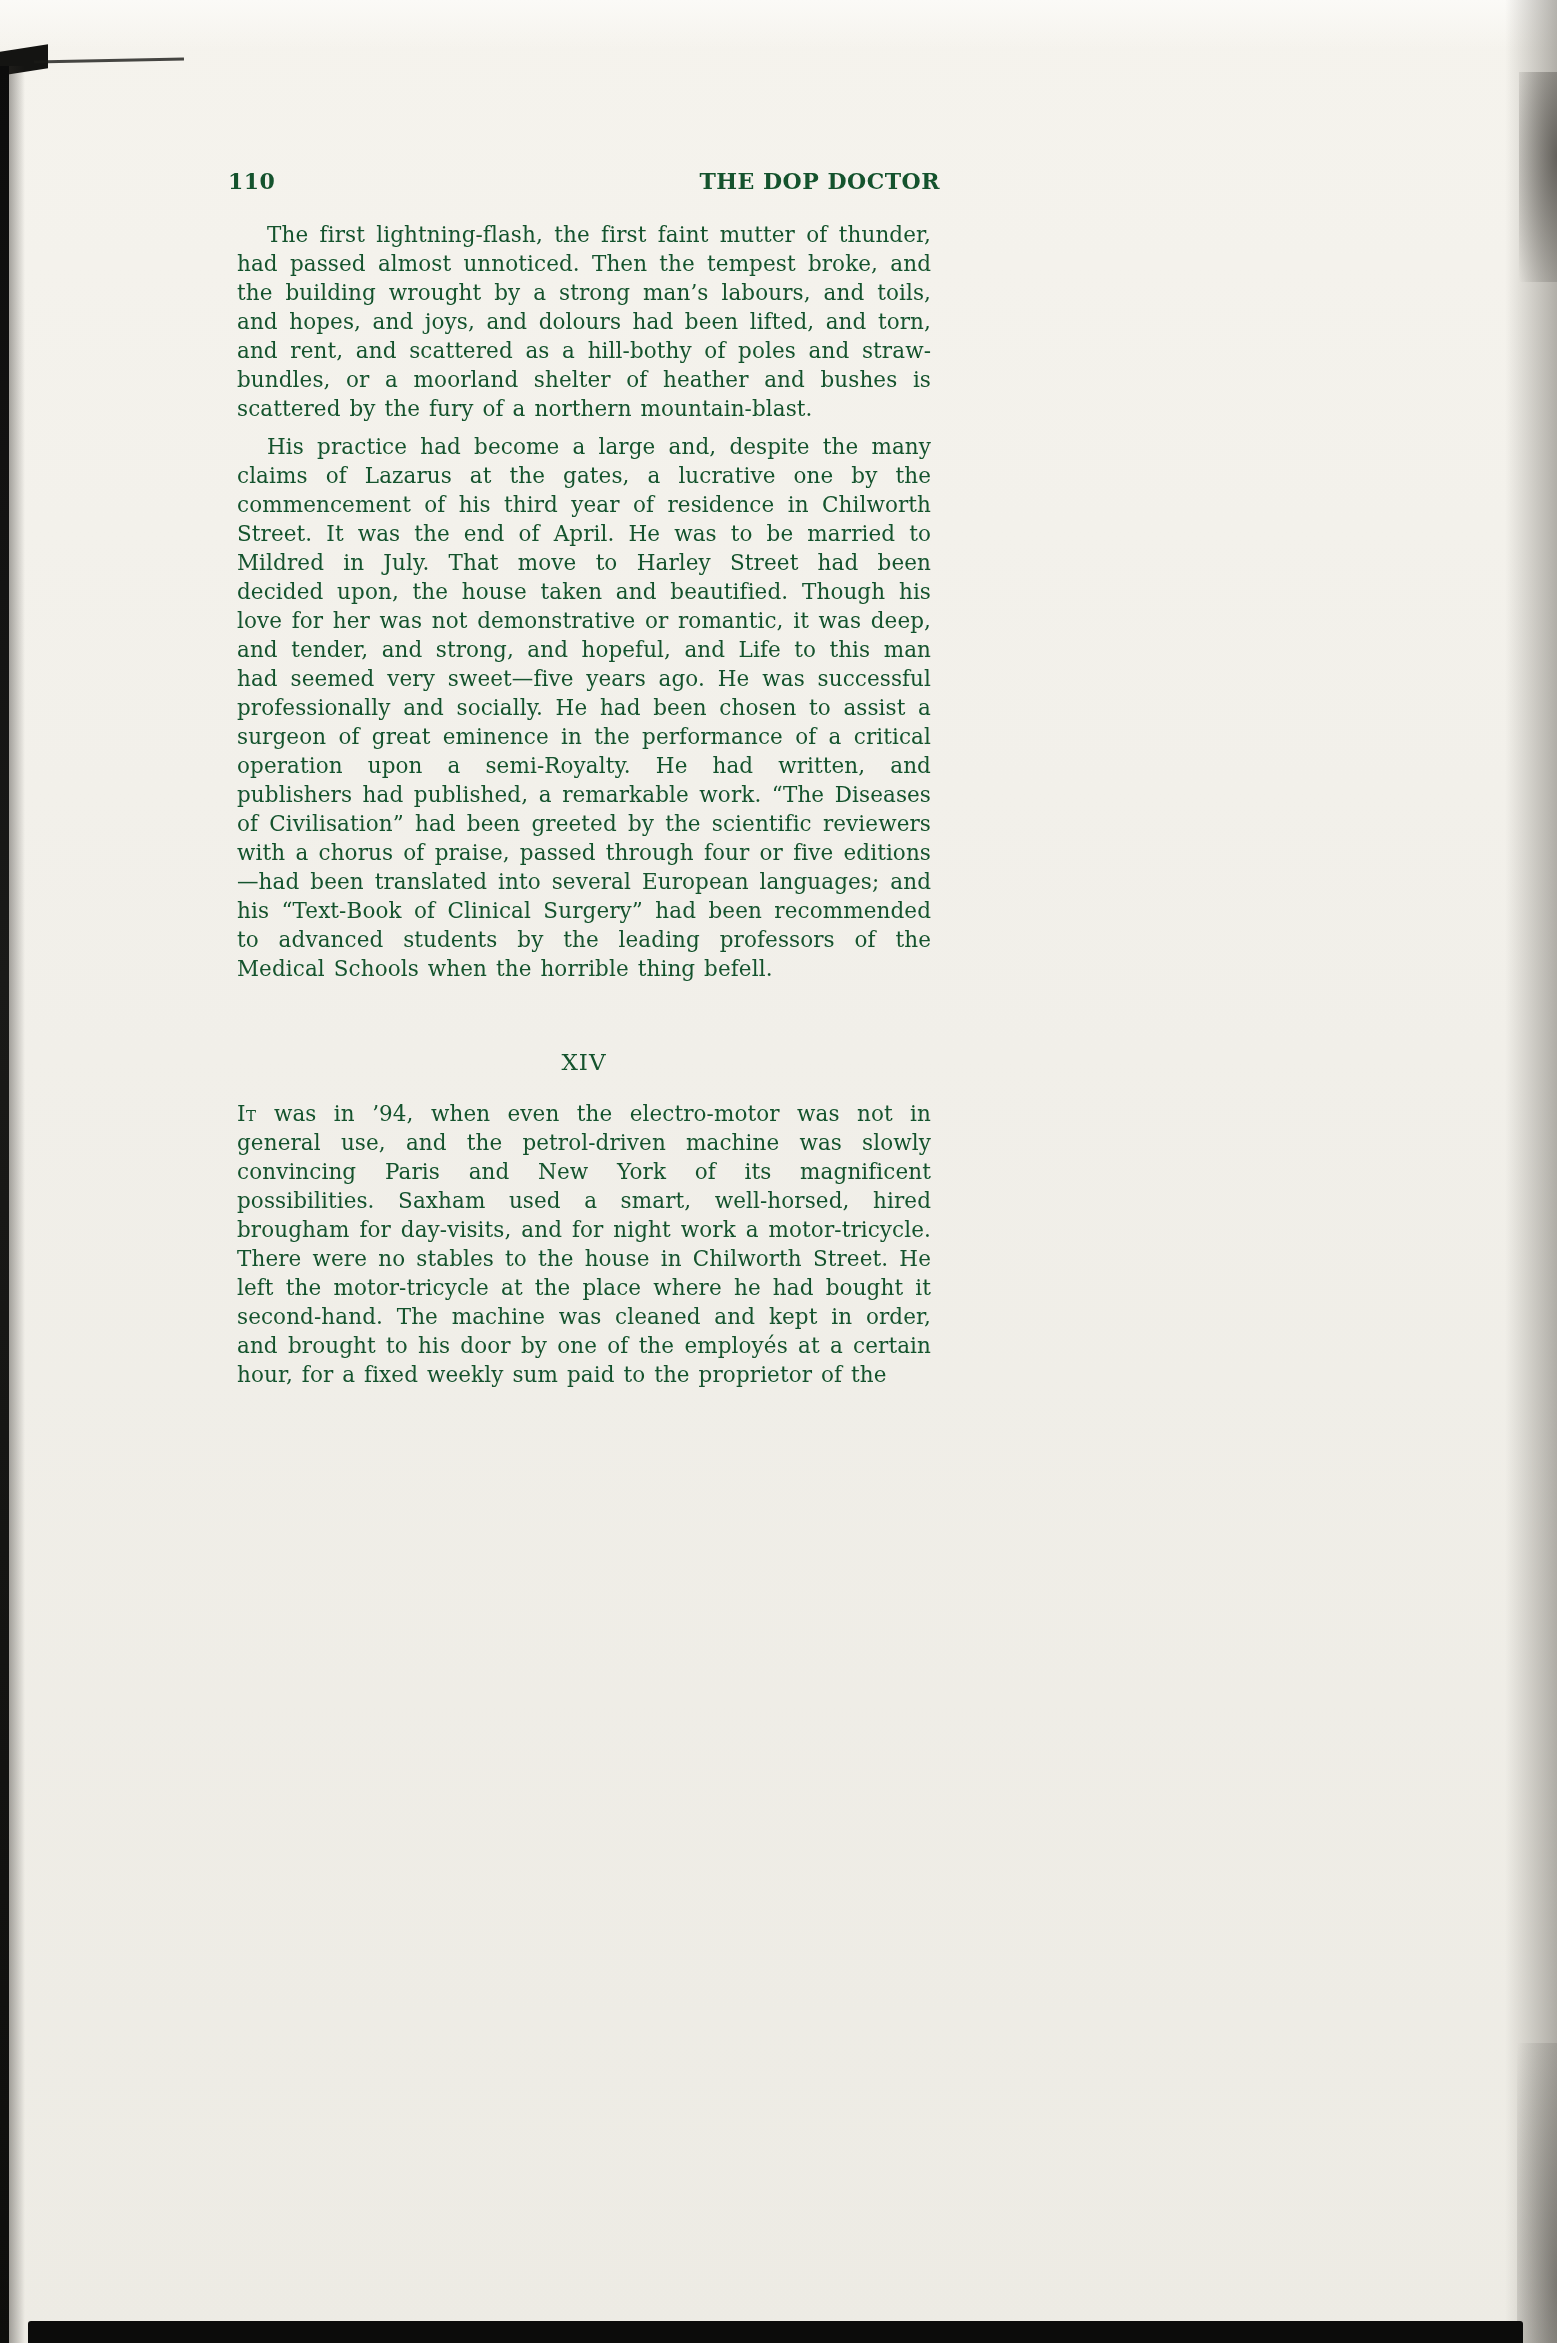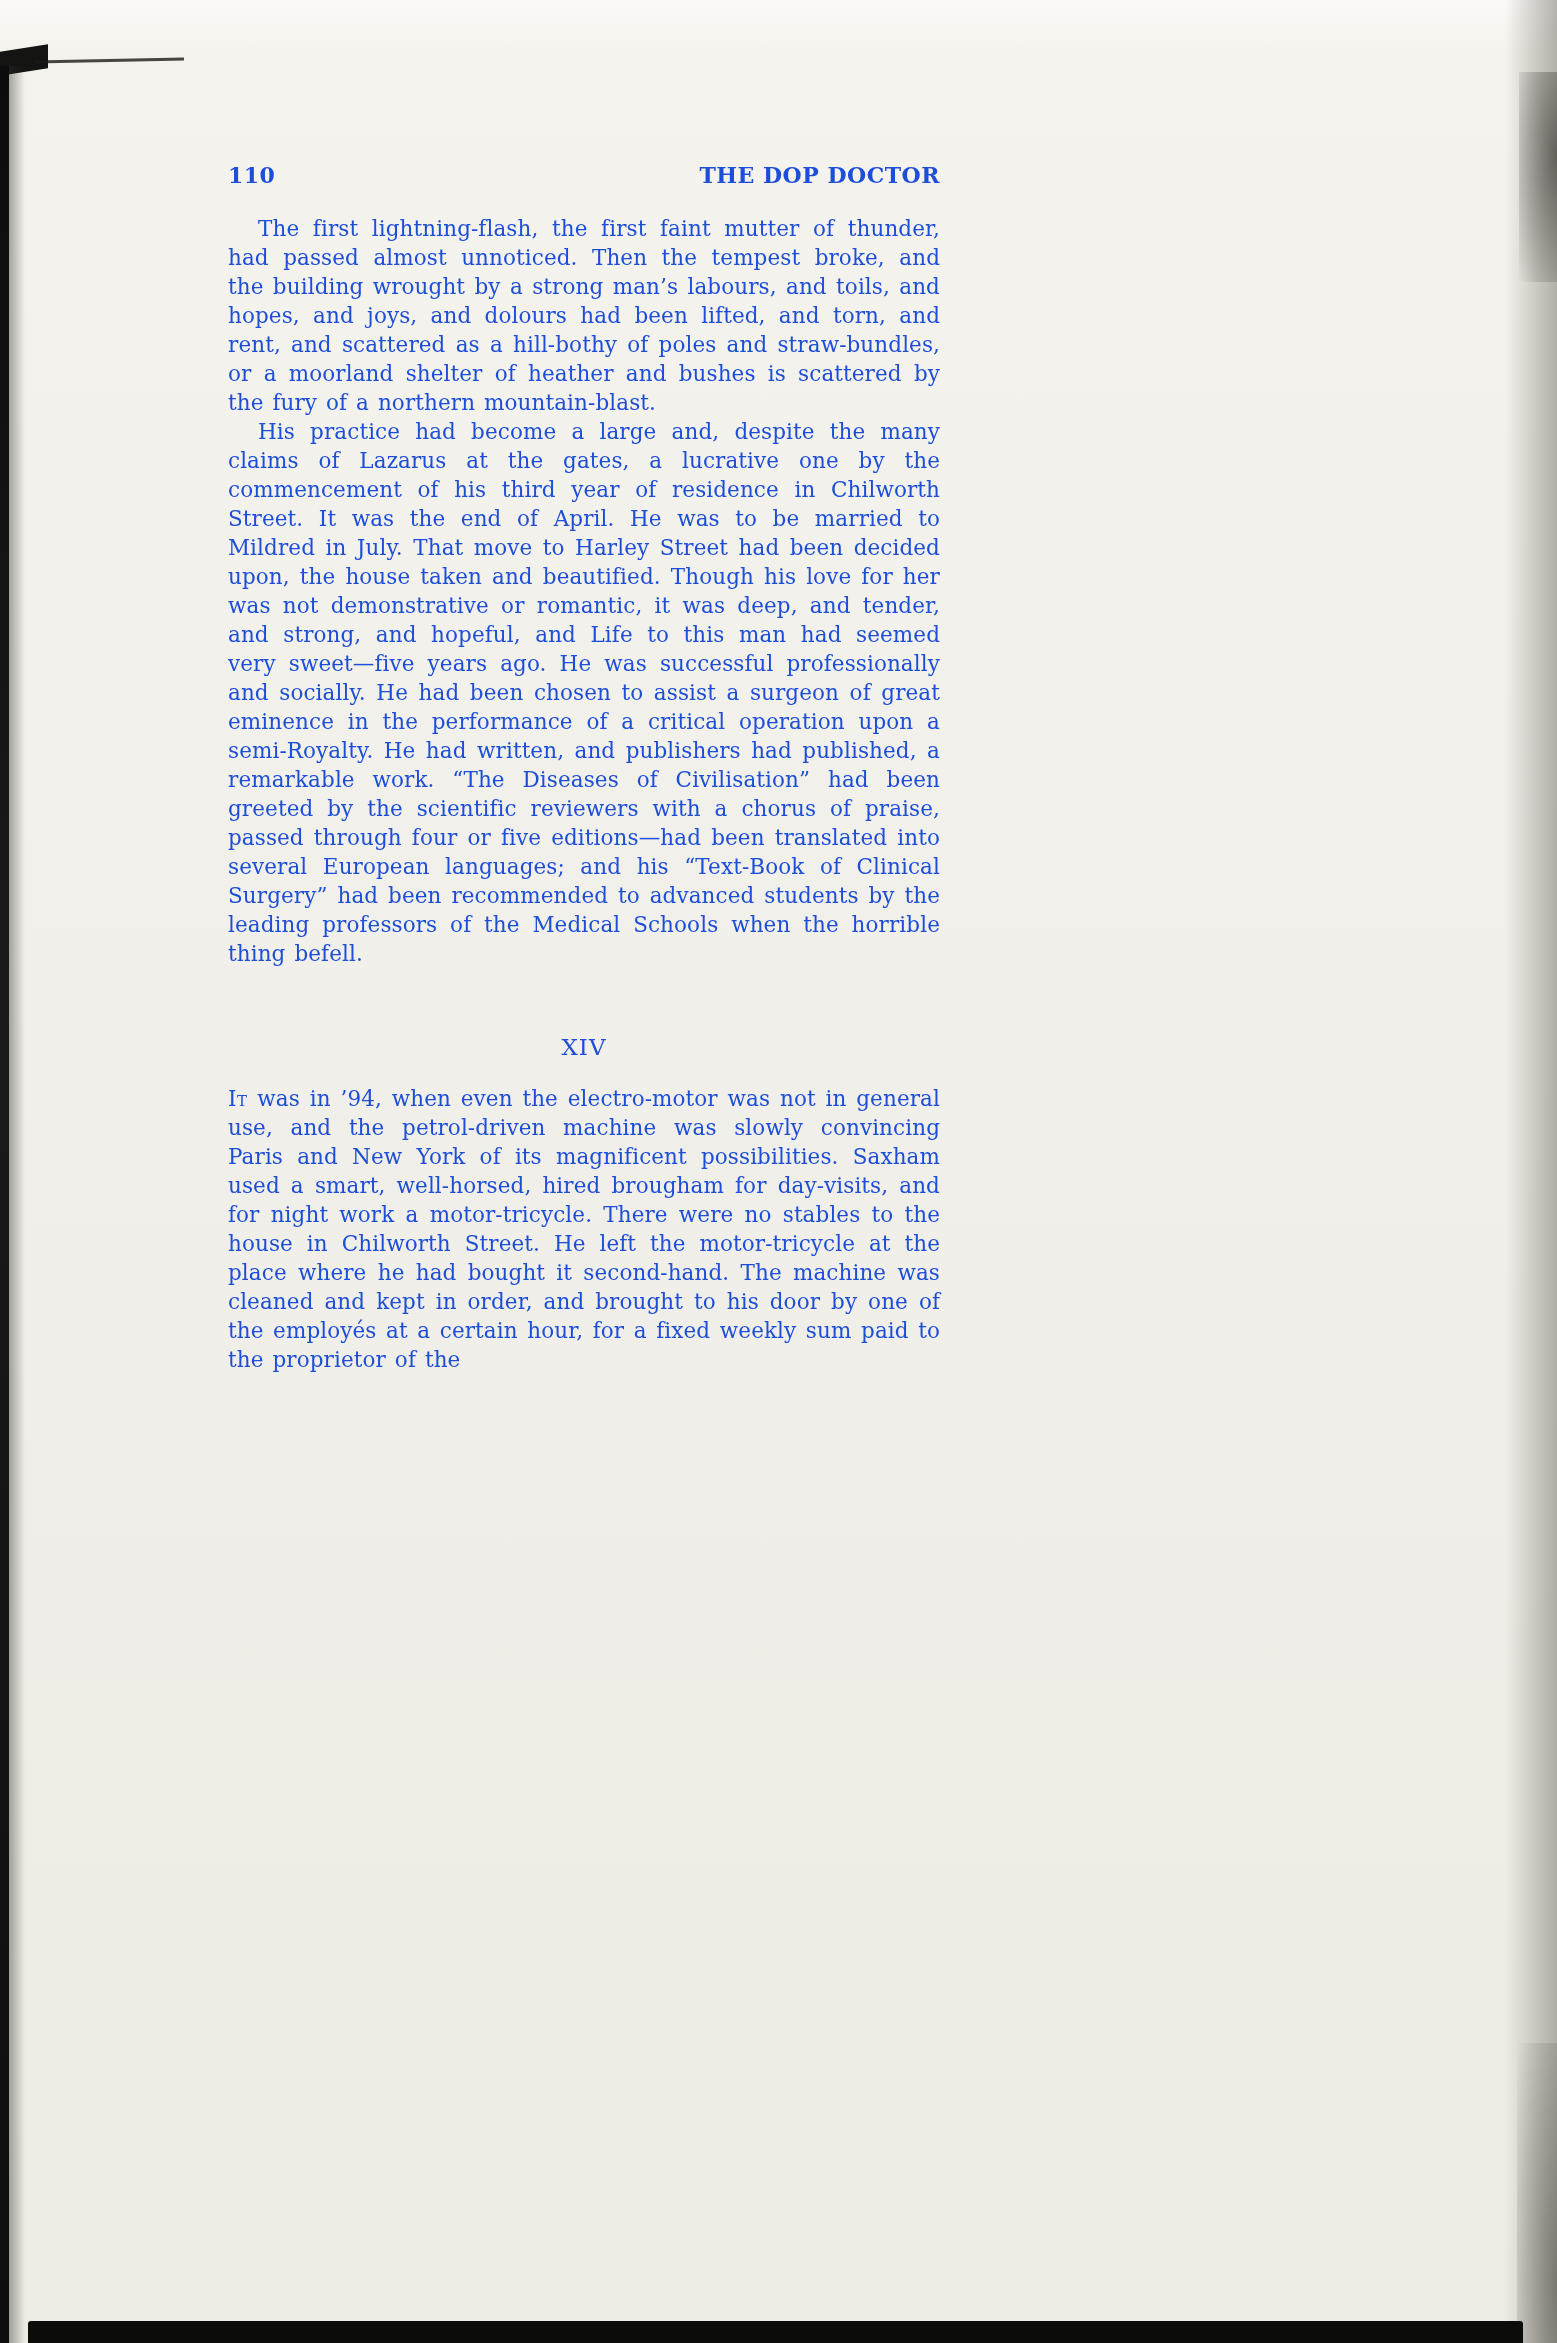--- a/index.html
+++ b/index.html
@@ -75,42 +75,42 @@
     position: absolute;
     right: 0; bottom: 0;
     width: 40px; height: 300px;
     background: radial-gradient(ellipse at 100% 80%, rgba(58,55,50,0.45), rgba(58,55,50,0));
   }
 
   
   .text-block {
     position: absolute;
     left: 228px;
-    top: 162px;
+    top: 168px;
     width: 712px;
-    color: #1d4ed8;
+    color: #14532d;
   }
   .running-head {
     position: relative;
     height: 30px;
     margin-bottom: 22px;
     font-weight: bold;
     font-size: 22px;
     letter-spacing: 0.5px;
   }
   .running-head .page-num {
     position: absolute;
     left: 0; top: 0;
   }
   .running-head .head-title {
     display: block;
     text-align: right;
   }
   p.para {
-    margin: 0;
+    margin: 9px;
     font-size: 21.5px;
     line-height: 29px;
     text-align: justify;
     word-spacing: 2px;
     letter-spacing: 0.1px;
   }
   p.para.indent { text-indent: 30px; }
   .chapter-heading {
     margin: 66px 0 24px 0;
     text-align: center;

